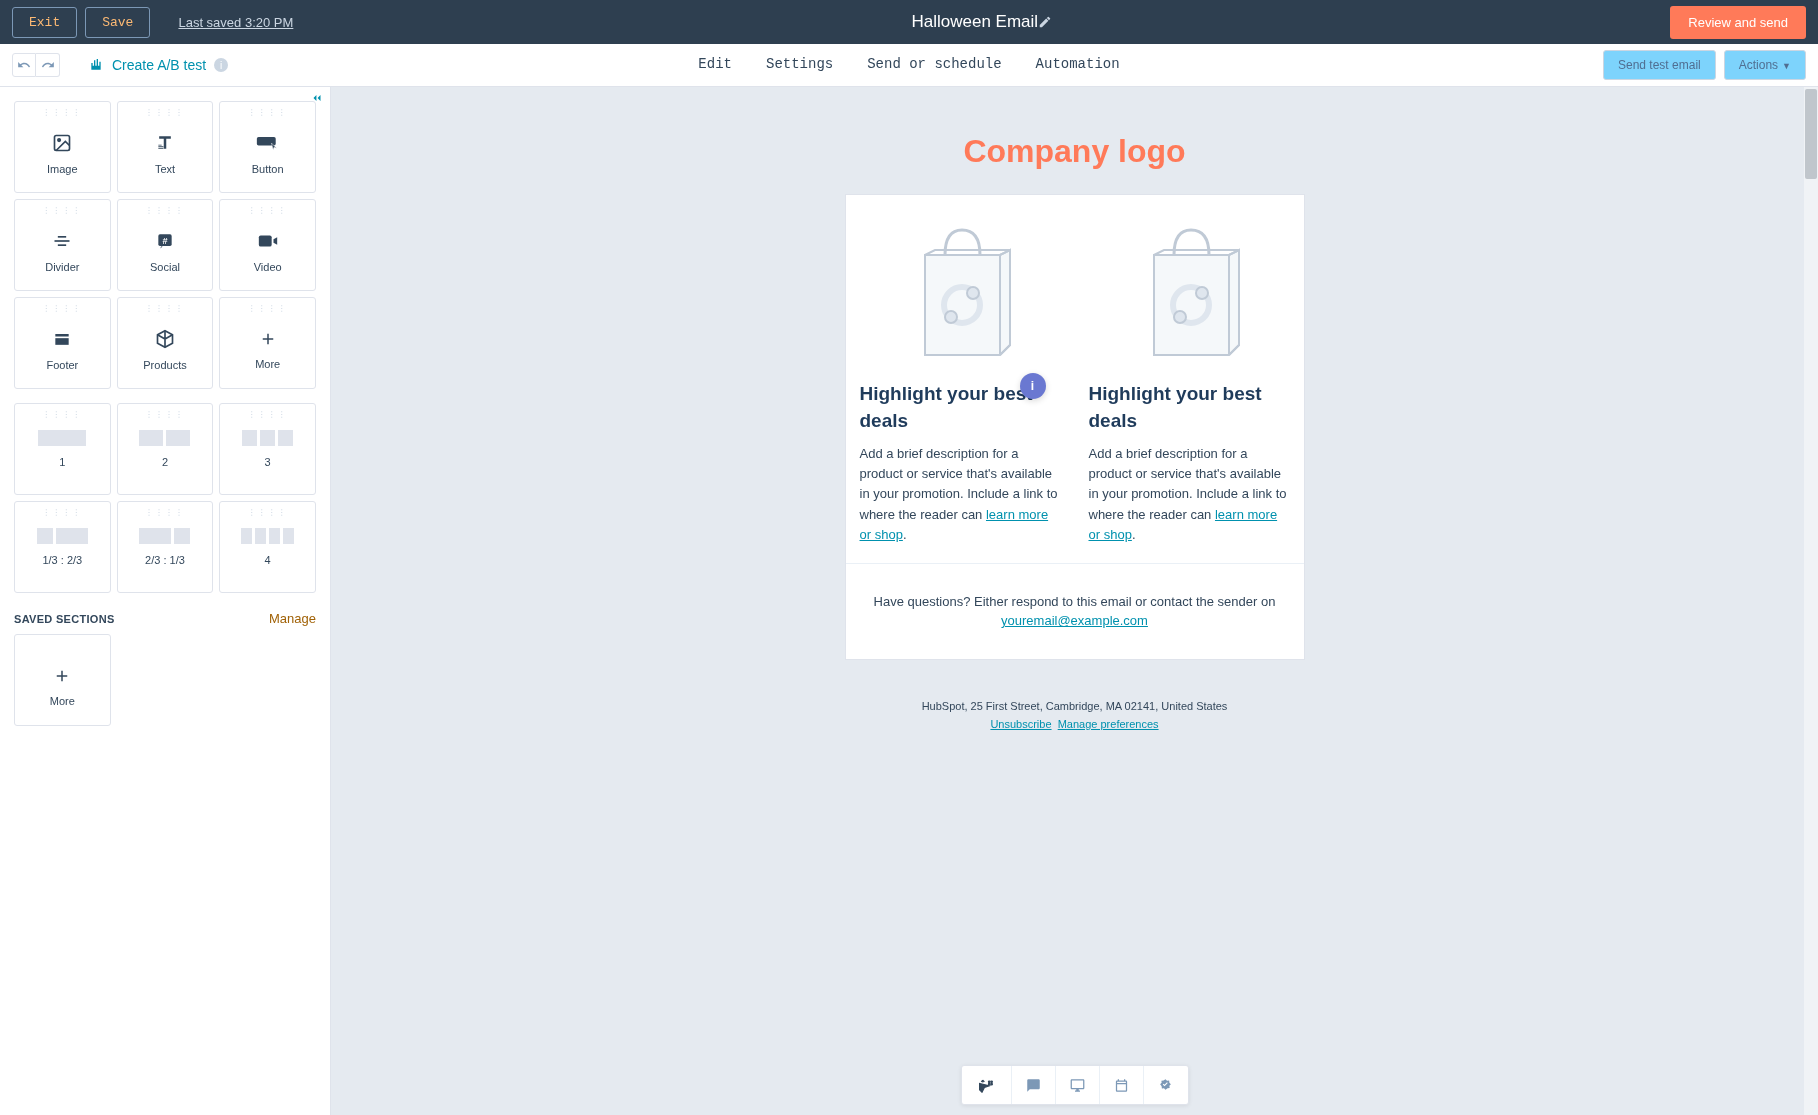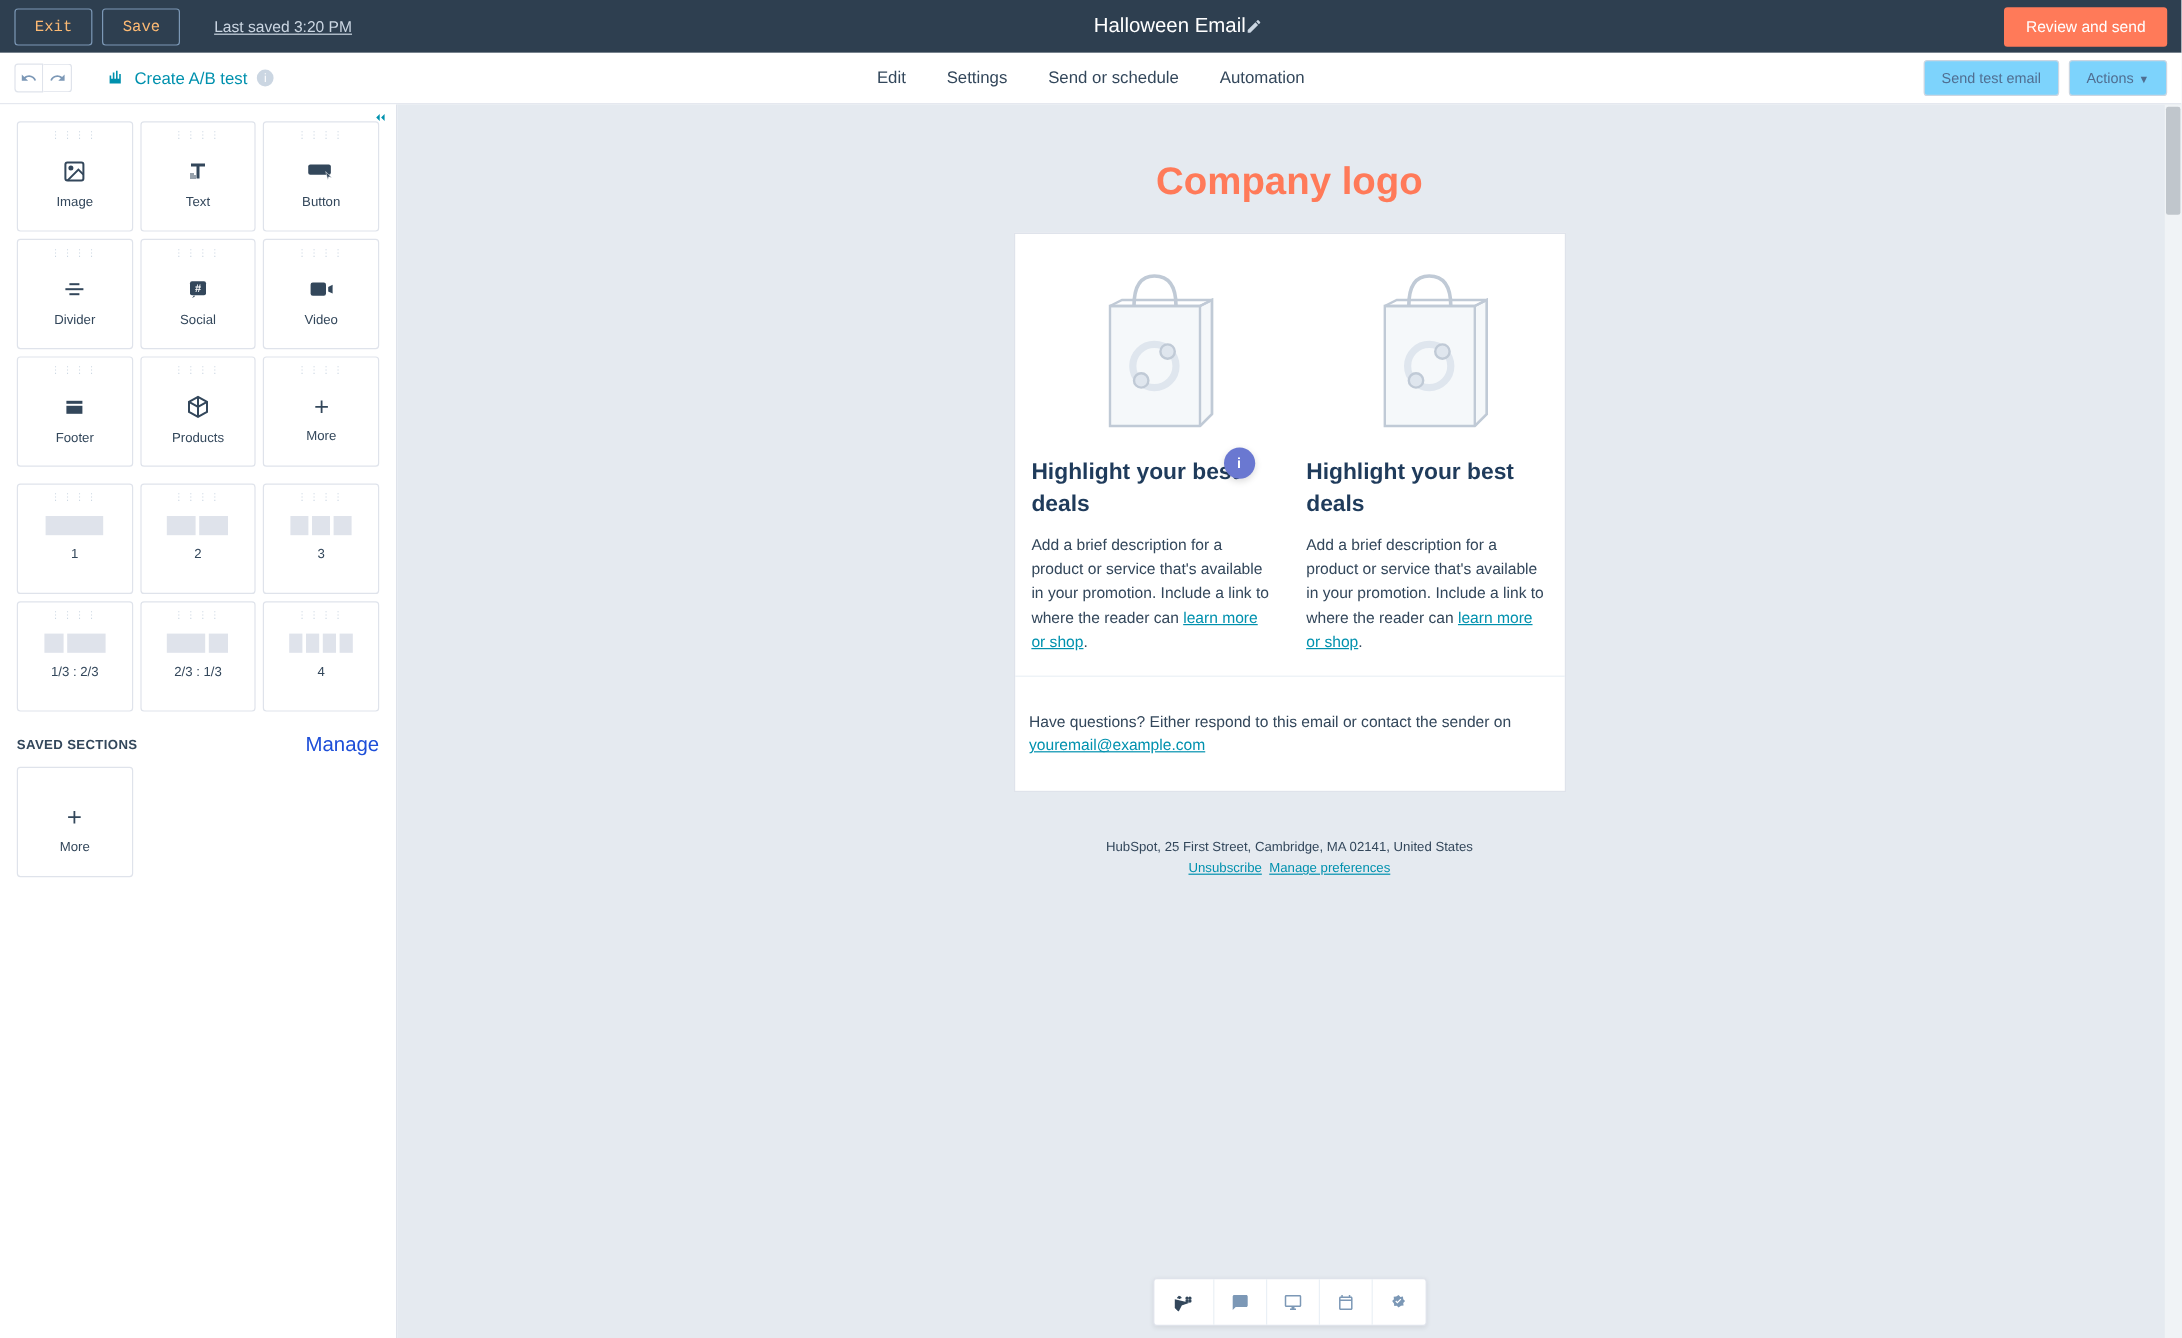--- a/index.html
+++ b/index.html
@@ -16,21 +16,21 @@
   
   
   .second-bar { height: 43px; background: #fff; border-bottom: 1px solid #dfe3eb; display: flex; align-items: center; position: relative; }
   .undo-redo { display: flex; margin-left: 12px; }
   .undo-btn, .redo-btn { border: 1px solid #dfe3eb; background: #fff; width: 24px; height: 24px; display: flex; align-items: center; justify-content: center; cursor: pointer; color: #7c98b6; font-size: 14px; }
   .undo-btn { border-radius: 3px 0 0 3px; }
   .redo-btn { border-radius: 0 3px 3px 0; border-left: none; }
   .ab-link { margin-left: 28px; color: #0091ae; font-weight: 500; font-size: 14px; display: flex; align-items: center; gap: 8px; cursor: pointer; }
   .info-circle { width: 14px; height: 14px; border-radius: 50%; background: #cbd6e2; color: #fff; font-size: 10px; display: inline-flex; align-items: center; justify-content: center; }
   .center-tabs { position: absolute; left: 50%; transform: translateX(-50%); display: flex; gap: 34px; }
-  .center-tab { color: #33475b; font-size: 14px; padding: 19px 0; cursor: pointer; font-weight: 500; }
+  .center-tab { color: #33475b; font-size: 14px; padding: 19px 0; cursor: pointer; font-weight: 500; font-family: Liberation Mono, monospace; }
   .center-tab.active { color: #33475b; border-bottom: 3px solid #2e3f50; margin-bottom: -1px; }
   .right-actions { margin-left: auto; display: flex; gap: 8px; margin-right: 12px; }
   .btn-secondary { background: #7dd3fc; border: 1px solid #cbd6e2; color: #506e91; padding: 7px 14px; border-radius: 3px; font-size: 12px; cursor: pointer; }
   .caret { font-size: 9px; margin-left: 4px; }
   
   
   .main-area { display: flex; height: calc(100vh - 87px); }
   
   
   .sidebar { width: 331px; background: #fff; border-right: 1px solid #dfe3eb; position: relative; overflow-y: auto; }
@@ -41,21 +41,21 @@
   .side-tab:not(.active) { background: #f5f8fa; border-left: 1px solid #dfe3eb; }
   
   .modules-grid { display: grid; grid-template-columns: repeat(3, 1fr); gap: 6px; padding: 14px; }
   .module-card { border: 1px solid #dfe3eb; border-radius: 3px; height: 92px; display: flex; flex-direction: column; align-items: center; justify-content: center; cursor: grab; background: #fff; position: relative; padding-top: 6px; }
   .drag-dots { position: absolute; top: 6px; color: #cbd6e2; font-size: 8px; letter-spacing: 2px; }
   .module-icon { font-size: 20px; color: #33475b; margin-bottom: 10px; margin-top: 8px; }
   .module-label { font-size: 11px; color: #33475b; }
   
   .section-heading { font-size: 11px; font-weight: 600; color: #33475b; padding: 8px 14px 8px; letter-spacing: 0.3px; }
   .section-heading-row { display: flex; justify-content: space-between; align-items: center; padding: 8px 14px; }
-  .manage-link { color: #1d4ed8; font-size: 17px; cursor: pointer; }
+  .manage-link { color: #a16207; font-size: 13px; cursor: pointer; }
   
   .layouts-grid { display: grid; grid-template-columns: repeat(3, 1fr); gap: 6px; padding: 0 14px 10px; }
   .layout-card { border: 1px solid #dfe3eb; border-radius: 3px; height: 92px; display: flex; flex-direction: column; align-items: center; justify-content: center; cursor: grab; background: #fff; position: relative; gap: 10px; }
   .layout-cols { display: flex; gap: 3px; }
   .layout-col { background: #dfe3eb; height: 16px; }
   .layout-label { font-size: 11px; color: #33475b; }
   
   .saved-grid { display: grid; grid-template-columns: repeat(3, 1fr); gap: 6px; padding: 0 14px 14px; }
   .drop-zone { border: 1px dashed #cbd6e2; border-radius: 3px; height: 92px; display: flex; align-items: center; justify-content: center; text-align: center; font-size: 11px; color: #33475b; padding: 12px; }
   
@@ -64,21 +64,21 @@
   .canvas-inner { padding-top: 20px; display: flex; flex-direction: column; align-items: center; }
   .company-logo { color: #ff7a59; font-size: 32px; font-weight: 700; margin: 26px 0 24px; }
   .email-body { background: #fff; width: 460px; border: 1px solid #dfe3eb; }
   .two-col { display: flex; border-bottom: 1px solid #eaf0f6; }
   .col { flex: 1; padding: 18px 14px; }
   .bag-img { height: 154px; display: flex; align-items: center; justify-content: center; }
   .bag-svg { width: 130px; height: 150px; }
   .col-title { font-size: 19px; font-weight: 700; color: #1f3b5b; margin: 14px 0 10px; line-height: 1.4; }
   .col-text { font-size: 13px; color: #33475b; line-height: 1.55; }
   .link-blue { color: #0091ae; text-decoration: underline; cursor: pointer; }
-  .questions-row { padding: 28px 12px; text-align: left; font-size: 13px; color: #33475b; line-height: 1.5; }
+  .questions-row { padding: 28px 12px; text-align: center; font-size: 13px; color: #33475b; line-height: 1.5; }
   
   .footer-text { margin-top: 38px; text-align: center; font-size: 11px; color: #33475b; line-height: 1.5; padding-bottom: 60px; }
   .footer-links { margin-top: 2px; }
   
   .info-bubble { position: absolute; width: 26px; height: 26px; background: #6a78d1; border-radius: 50%; color: #fff; display: flex; align-items: center; justify-content: center; font-size: 12px; font-weight: 600; cursor: pointer; left: 50%; margin-left: -55px; top: 286px; z-index: 10; box-shadow: 0 2px 6px rgba(0,0,0,0.15); }
   
   
   .bottom-toolbar { position: absolute; bottom: 10px; left: 50%; transform: translateX(-50%); background: #fff; border: 1px solid #dfe3eb; border-radius: 3px; display: flex; height: 40px; box-shadow: 0 1px 4px rgba(0,0,0,0.08); }
   .bt-item { width: 44px; display: flex; align-items: center; justify-content: center; color: #7c98b6; cursor: pointer; border-right: 1px solid #eaf0f6; font-size: 15px; }
   .bt-item:first-child { width: 50px; }

